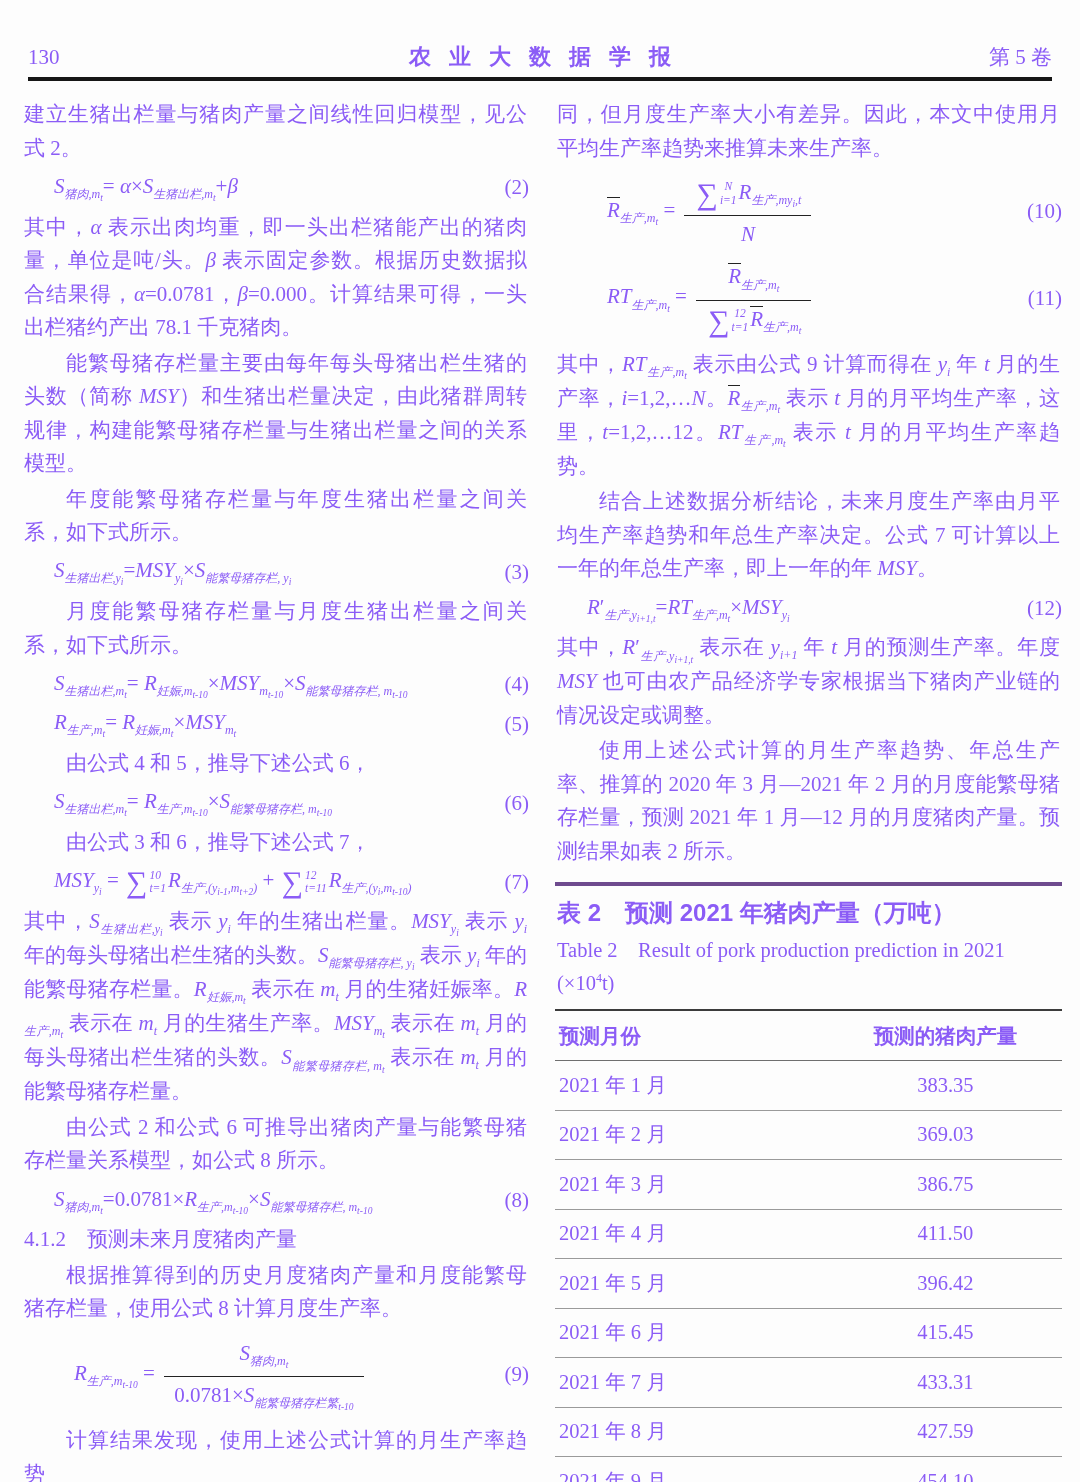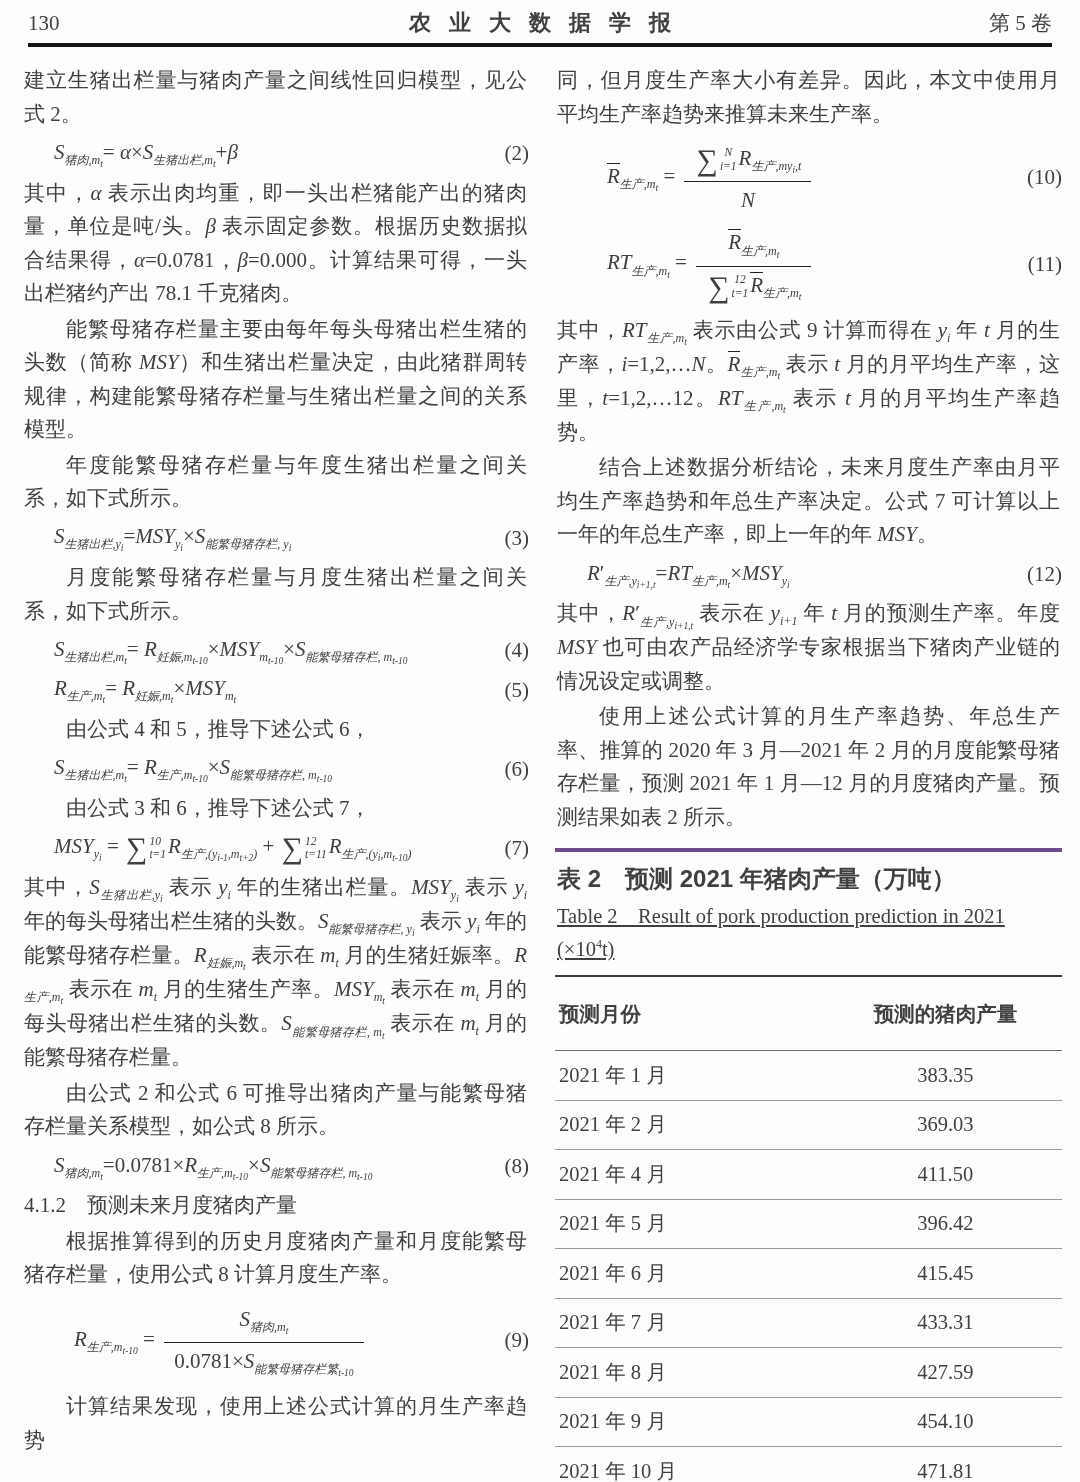--- a/index.html
+++ b/index.html
@@ -1,26 +1,26 @@
 <!DOCTYPE html>
 <html><head>
 <meta charset="utf-8">
 <style>
   html,body{margin:0;padding:0;background:#ffffff;}
   .page{
     position:relative;width:1080px;height:1482px;margin:0 auto;background:#fdfdfd;
-    color:#404040;font-family:"Liberation Serif","DejaVu Serif",serif;overflow:hidden;
+    color:#8b5cf6;font-family:"Liberation Serif","DejaVu Serif",serif;overflow:hidden;
     box-sizing:border-box;
   }
   
   .hdr{display:grid;grid-template-columns:1fr auto 1fr;align-items:baseline;
        padding:8px 28px 2px;font-size:21px;}
   .hdr-num{justify-self:start;}
   .hdr-title{justify-self:center;font-family:"Liberation Sans","DejaVu Sans",sans-serif;
-             font-weight:600;font-size:22px;letter-spacing:18px;text-indent:18px;}
+             font-weight:600;font-size:22px;letter-spacing:18px;text-indent:18px;margin-top:34px;}
   .hdr-vol{justify-self:end;}
   .hdr-rule{height:4px;background:#161616;margin:3px 28px 0;}
   
   .cols{display:flex;gap:26px;padding:15px 18px 0 22px;}
   .col{flex:1;min-width:0;font-size:21px;line-height:33.5px;text-align:justify;}
   .para{margin:2px;}
   .ind{text-indent:2em;}
   .sec{margin-top:2px;}
   .it{font-style:italic;}
   sub{font-size:12px;line-height:1;font-style:italic;}
@@ -37,25 +37,25 @@
   .sum{display:inline-flex;align-items:center;vertical-align:middle;margin:0 2px;}
   .sum .sig{font-size:30px;line-height:1;}
   .sum .lims{display:flex;flex-direction:column;justify-content:space-between;
              font-size:11.5px;line-height:1.2;font-style:italic;margin-left:2px;}
   .bar{display:inline-block;border-top:1.6px solid #222;padding-top:1px;line-height:1.05;}
   
   .tbl{margin:14px 0 0;}
   .tbl-line{height:4px;background:#6e4b8e;}
   .cap-zh{font-family:"Liberation Sans","DejaVu Sans",sans-serif;font-weight:700;
           font-size:24px;padding:10px 2px 2px;text-align:left;}
-  .cap-en{font-size:20.5px;padding:2px 2px 8px;text-align:left;text-decoration:underline;}
+  .cap-en{font-size:20.5px;padding:2px 2px 8px;text-align:left;}
   table{width:100%;border-collapse:collapse;font-size:20.5px;}
   thead th{font-family:"Liberation Sans","DejaVu Sans",sans-serif;font-weight:600;
            border-top:2px solid #3c3c3c;border-bottom:1.2px solid #6f6f6f;
-           padding:20px 4px;}
+           padding:8px 4px;}
   th.th-month{text-align:left;}
   th.th-val{text-align:center;width:46%;}
   tbody td{border-bottom:1px solid #9a9a9a;padding:7.5px 4px;}
   tbody tr:last-child td{border-bottom:none;}
   td.val{text-align:center;}
 </style>
 </head>
 <body>
 
 <div class="page">
@@ -194,20 +194,24 @@
           <tbody>
               <tr>
                 <td>2021 年 1 月</td>
                 <td class="val">383.35</td>
               </tr>
               <tr>
                 <td>2021 年 2 月</td>
                 <td class="val">369.03</td>
               </tr>
               <tr>
+                <td>2021 年 3 月</td>
+                <td class="val">386.75</td>
+              </tr>
+              <tr>
                 <td>2021 年 4 月</td>
                 <td class="val">411.50</td>
               </tr>
               <tr>
                 <td>2021 年 5 月</td>
                 <td class="val">396.42</td>
               </tr>
               <tr>
                 <td>2021 年 6 月</td>
                 <td class="val">415.45</td>

